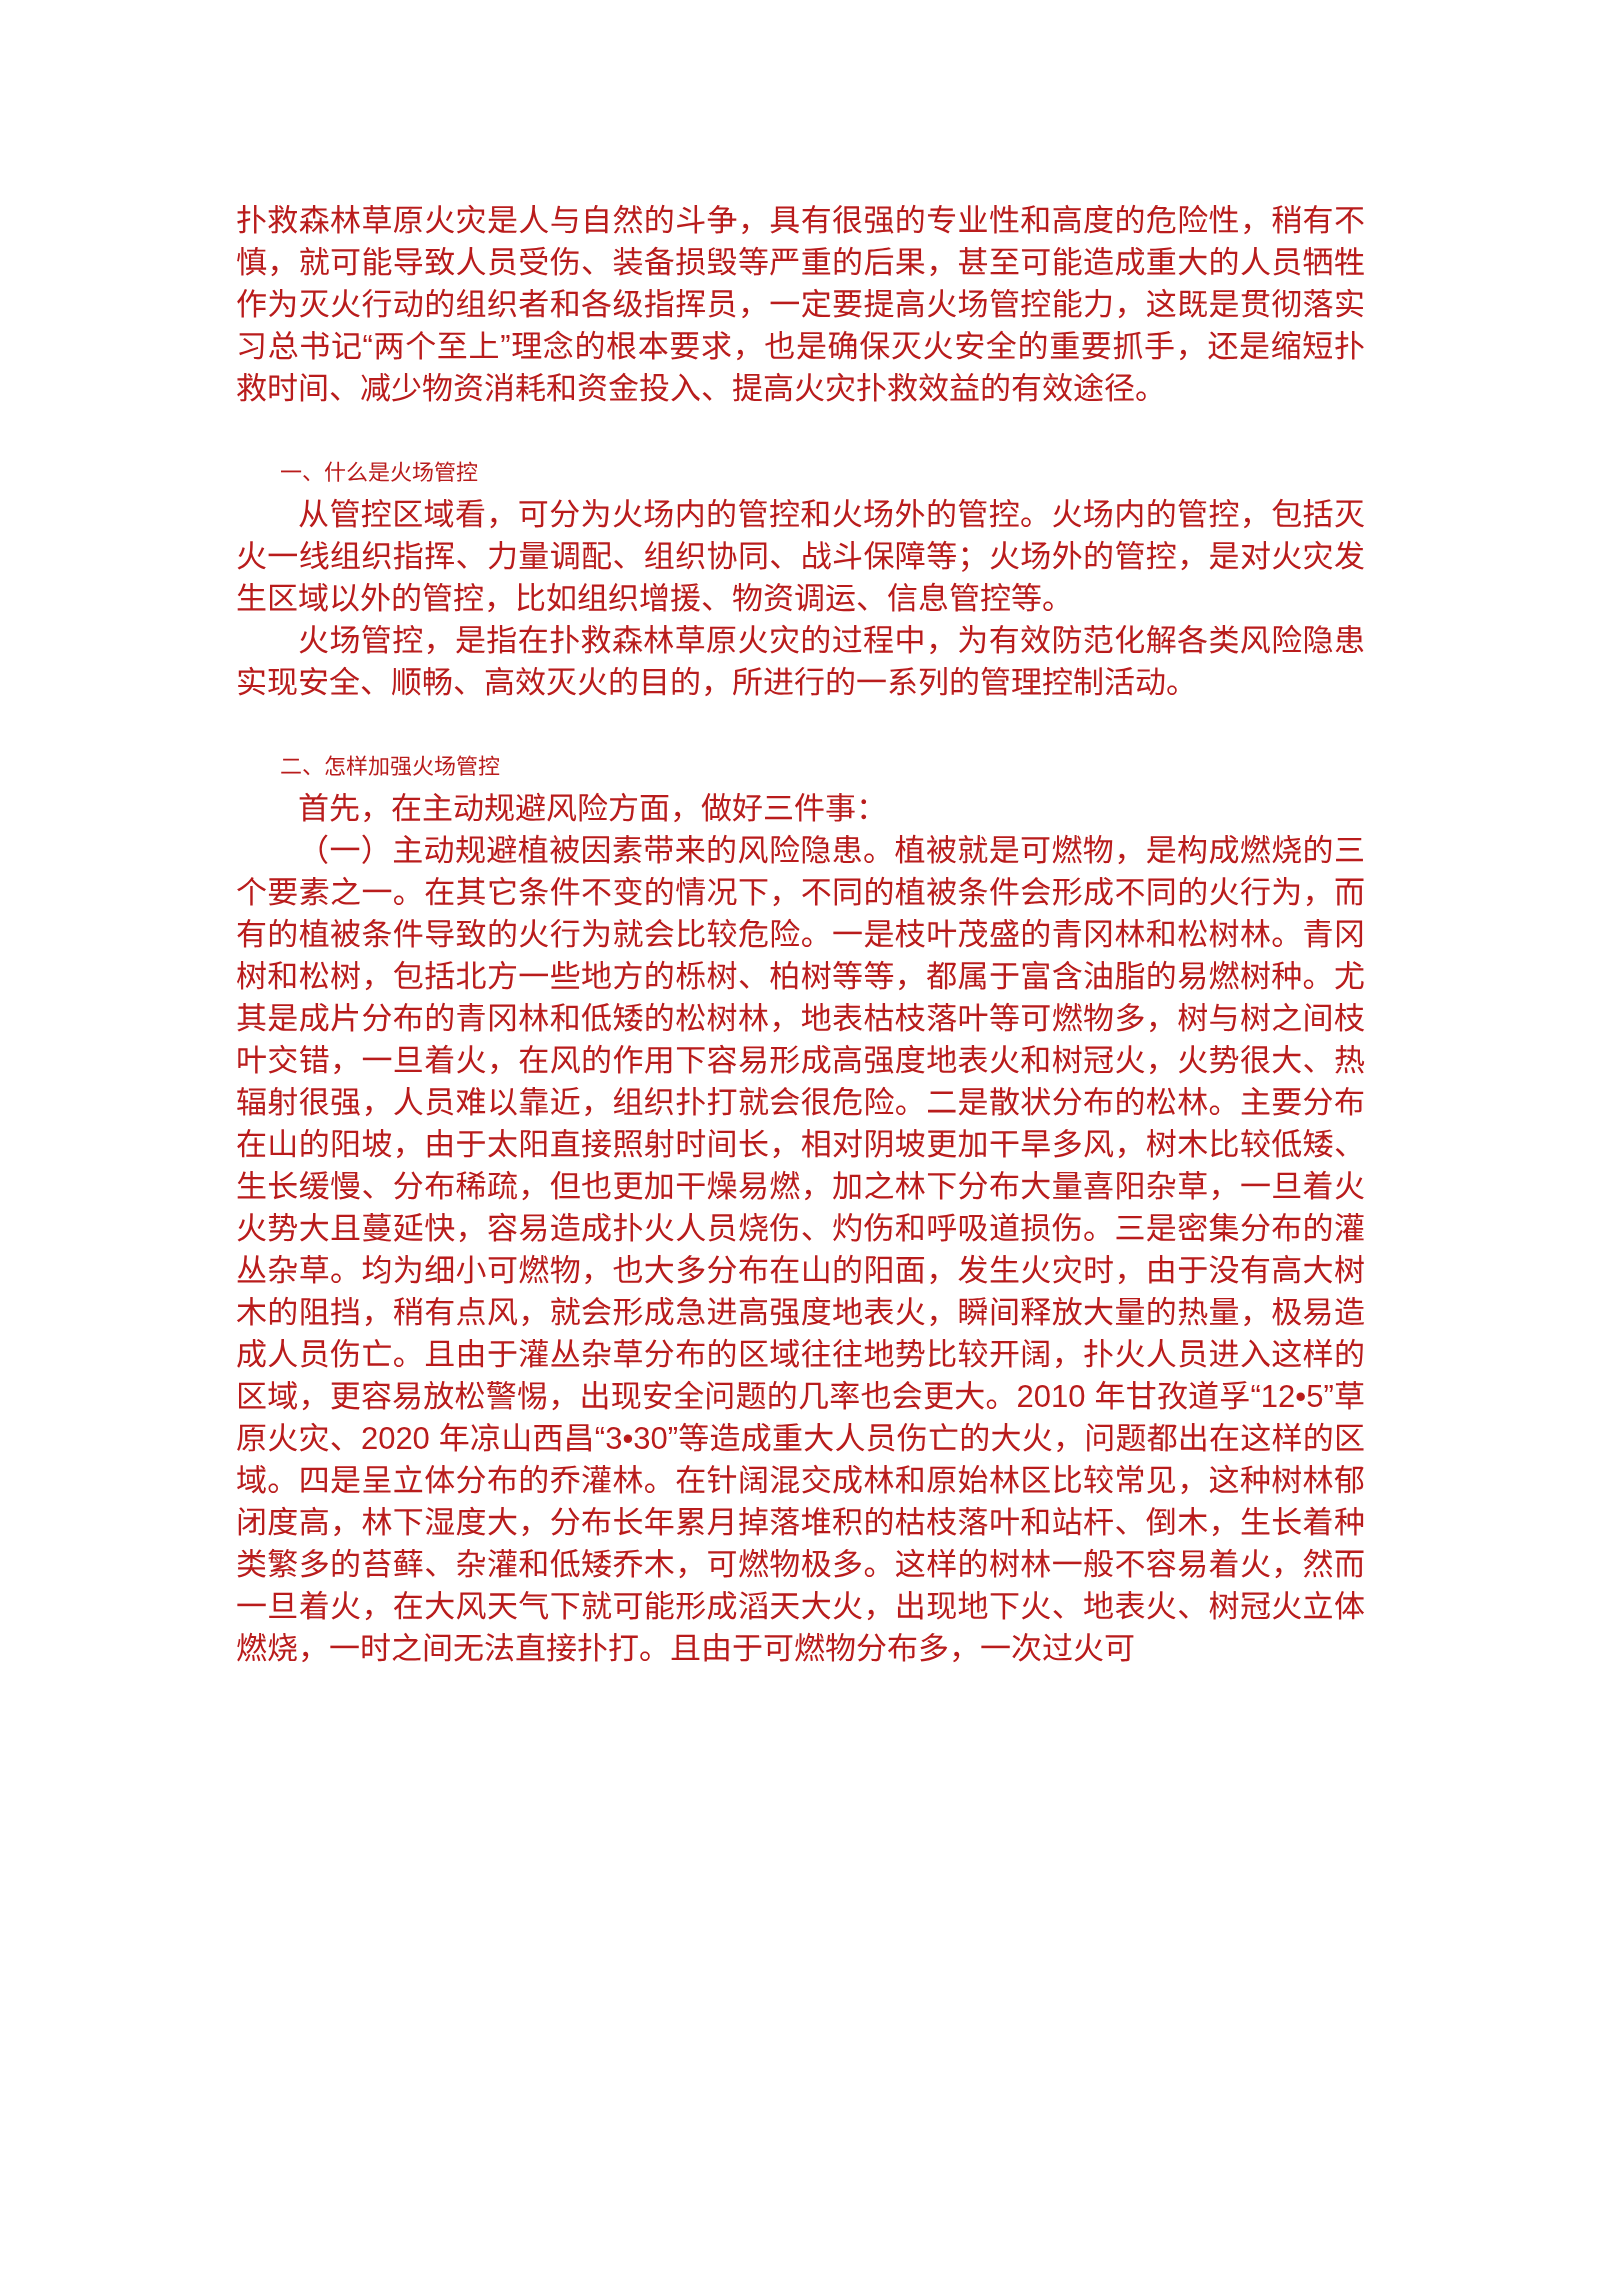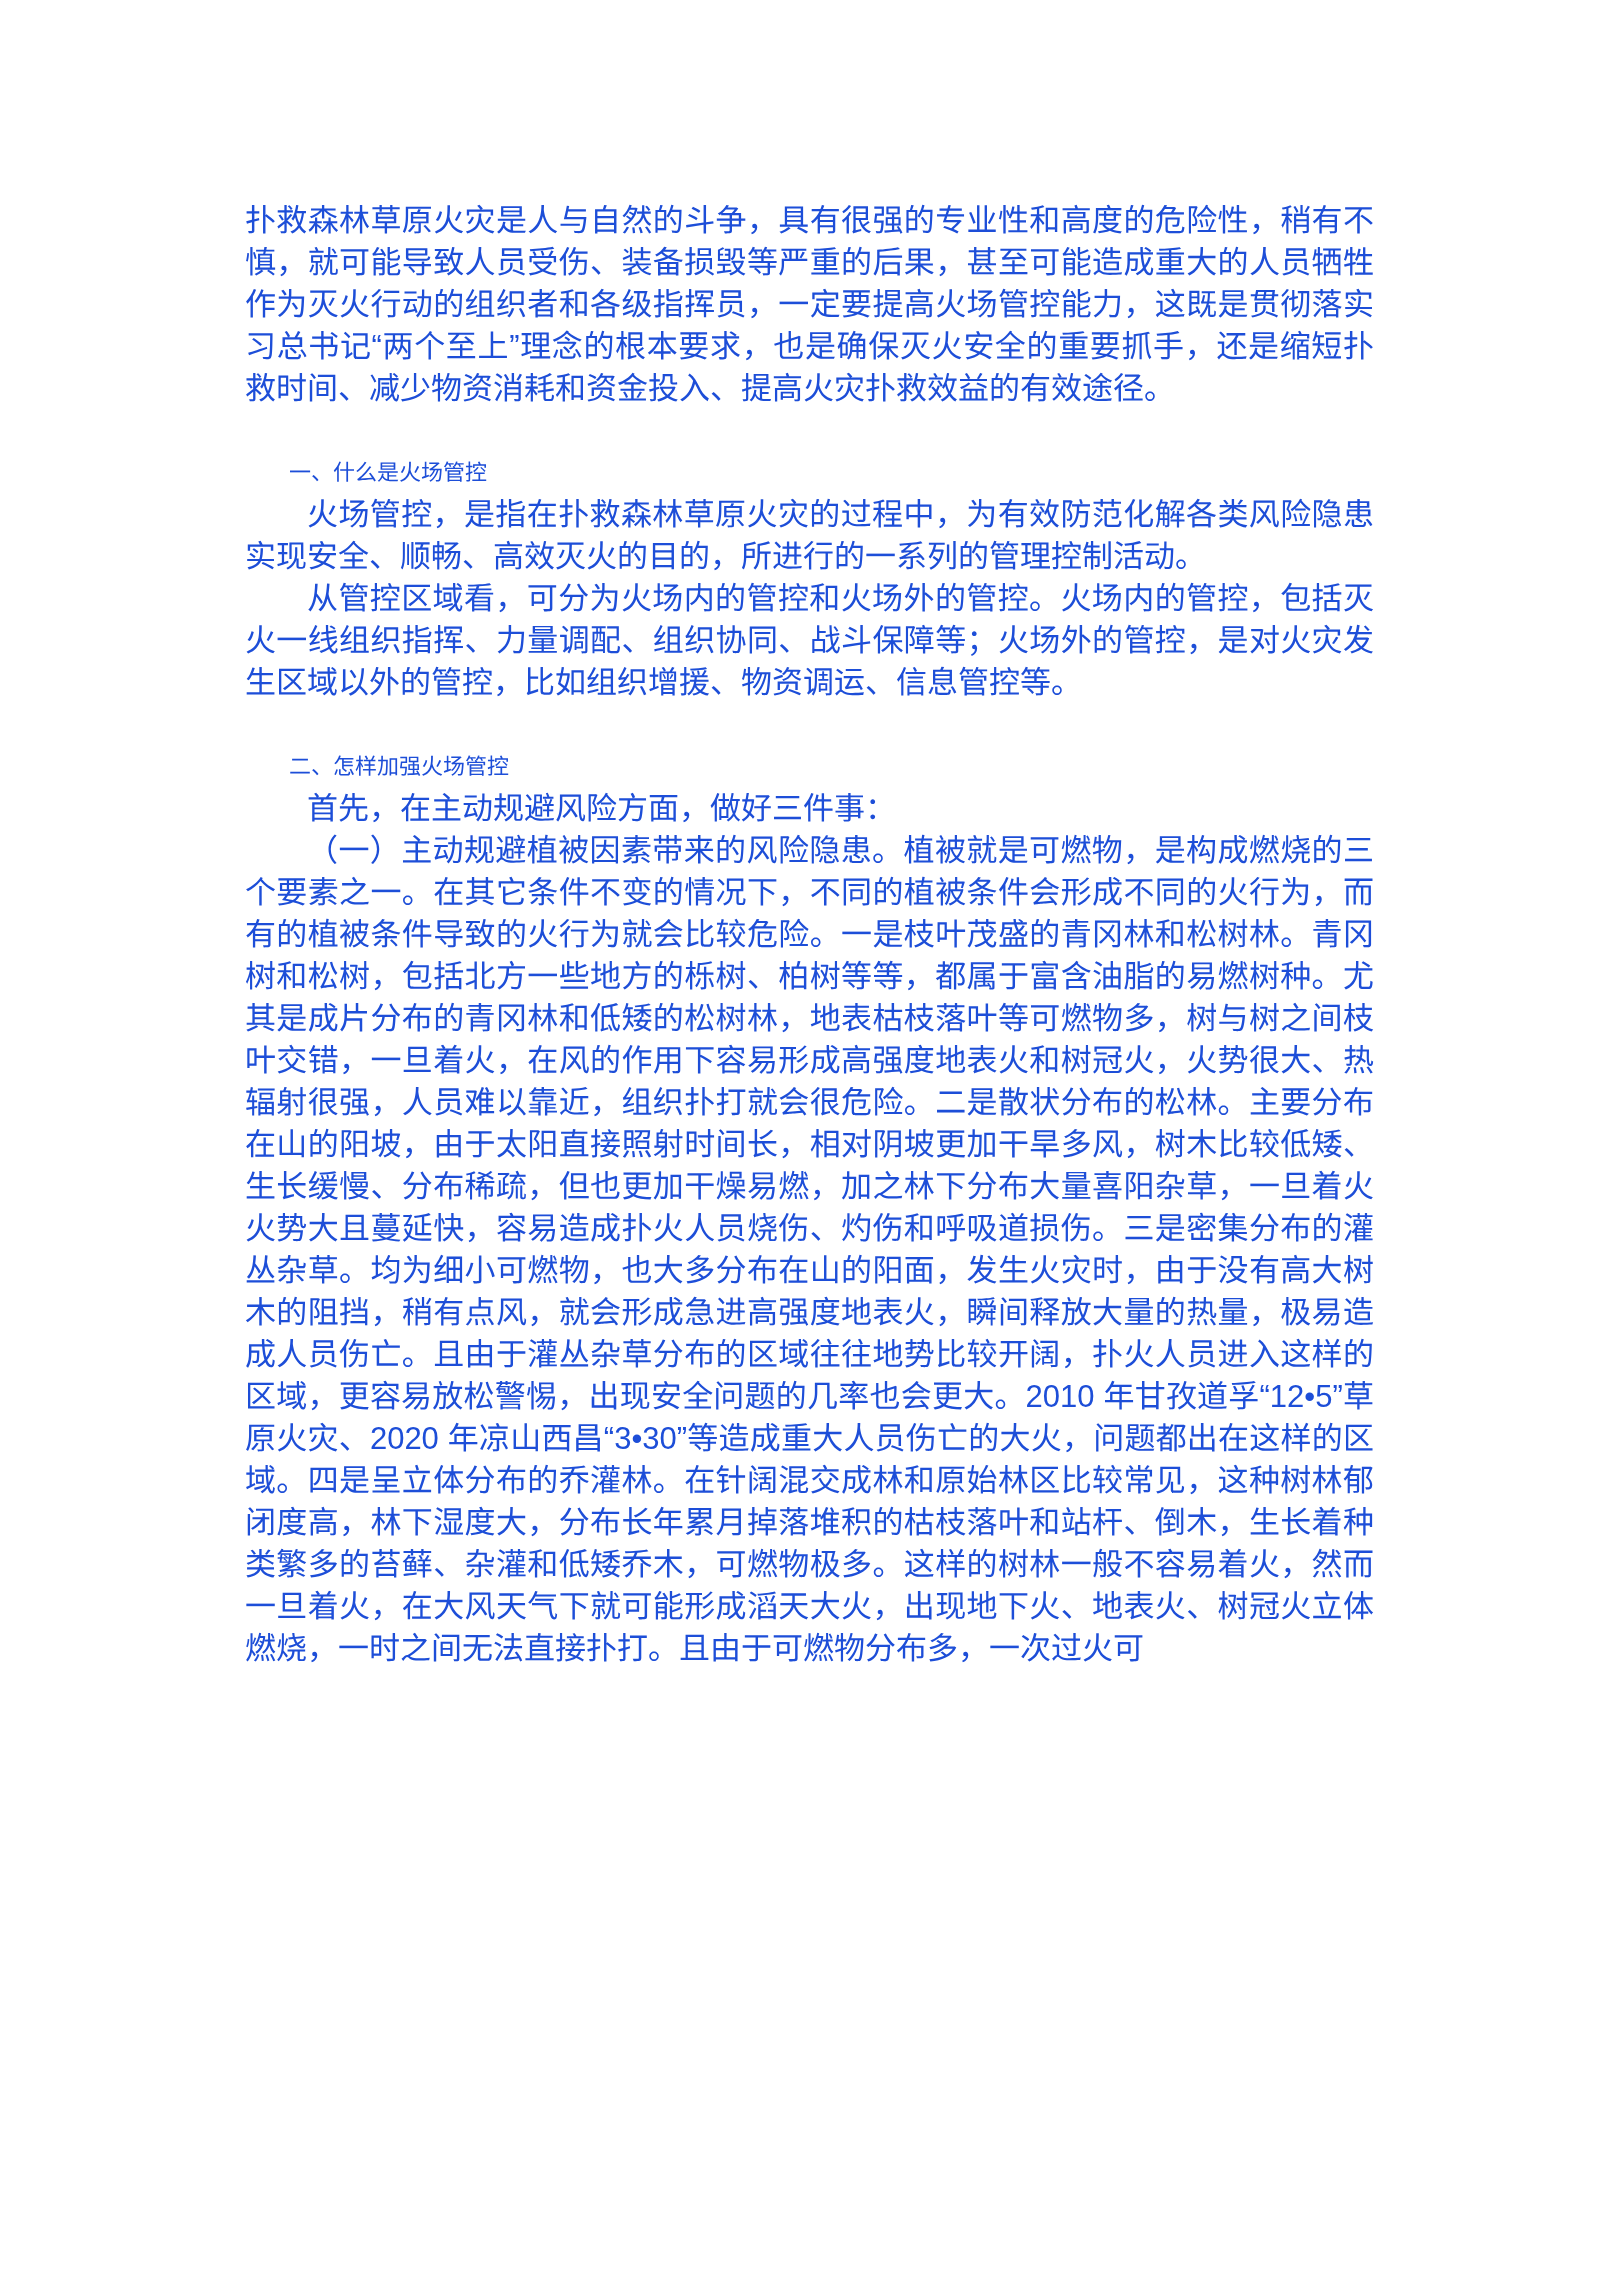--- a/index.html
+++ b/index.html
@@ -10,24 +10,24 @@
   .page {
     position: relative;
     width: 1621px;
     height: 2293px;
     background: #ffffff;
     box-sizing: border-box;
     overflow: hidden;
   }
   .text-block {
     position: absolute;
-    left: 245px;
+    left: 236px;
     top: 200px;
     width: 1129px;
-    color: #1d4ed8;
+    color: #b91c1c;
     font-family: "Liberation Sans", sans-serif;
     font-size: 31px;
     line-height: 42px;
     text-align: justify;
     text-justify: inter-character;
   }
   .para {
     margin: 0;
     padding: 0;
     text-indent: 2em;
@@ -47,23 +47,23 @@
 </head>
 <body>
 
 <div class="page">
   <div class="text-block">
 
     <p class="para no-indent">扑救森林草原火灾是人与自然的斗争，具有很强的专业性和高度的危险性，稍有不慎，就可能导致人员受伤、装备损毁等严重的后果，甚至可能造成重大的人员牺牲作为灭火行动的组织者和各级指挥员，一定要提高火场管控能力，这既是贯彻落实习总书记“两个至上”理念的根本要求，也是确保灭火安全的重要抓手，还是缩短扑救时间、减少物资消耗和资金投入、提高火灾扑救效益的有效途径。</p>
 
     <p class="heading">一、什么是火场管控</p>
 
+    <p class="para">从管控区域看，可分为火场内的管控和火场外的管控。火场内的管控，包括灭火一线组织指挥、力量调配、组织协同、战斗保障等；火场外的管控，是对火灾发生区域以外的管控，比如组织增援、物资调运、信息管控等。</p>
+
     <p class="para">火场管控，是指在扑救森林草原火灾的过程中，为有效防范化解各类风险隐患实现安全、顺畅、高效灭火的目的，所进行的一系列的管理控制活动。</p>
-
-    <p class="para">从管控区域看，可分为火场内的管控和火场外的管控。火场内的管控，包括灭火一线组织指挥、力量调配、组织协同、战斗保障等；火场外的管控，是对火灾发生区域以外的管控，比如组织增援、物资调运、信息管控等。</p>
 
 
 
     <p class="heading">二、怎样加强火场管控</p>
 
 
     <p class="para">首先，在主动规避风险方面，做好三件事：</p>
 
     <p class="para">（一）主动规避植被因素带来的风险隐患。植被就是可燃物，是构成燃烧的三个要素之一。在其它条件不变的情况下，不同的植被条件会形成不同的火行为，而有的植被条件导致的火行为就会比较危险。一是枝叶茂盛的青冈林和松树林。青冈树和松树，包括北方一些地方的栎树、柏树等等，都属于富含油脂的易燃树种。尤其是成片分布的青冈林和低矮的松树林，地表枯枝落叶等可燃物多，树与树之间枝叶交错，一旦着火，在风的作用下容易形成高强度地表火和树冠火，火势很大、热辐射很强，人员难以靠近，组织扑打就会很危险。二是散状分布的松林。主要分布在山的阳坡，由于太阳直接照射时间长，相对阴坡更加干旱多风，树木比较低矮、生长缓慢、分布稀疏，但也更加干燥易燃，加之林下分布大量喜阳杂草，一旦着火火势大且蔓延快，容易造成扑火人员烧伤、灼伤和呼吸道损伤。三是密集分布的灌丛杂草。均为细小可燃物，也大多分布在山的阳面，发生火灾时，由于没有高大树木的阻挡，稍有点风，就会形成急进高强度地表火，瞬间释放大量的热量，极易造成人员伤亡。且由于灌丛杂草分布的区域往往地势比较开阔，扑火人员进入这样的区域，更容易放松警惕，出现安全问题的几率也会更大。2010 年甘孜道孚“12•5”草原火灾、2020 年凉山西昌“3•30”等造成重大人员伤亡的大火，问题都出在这样的区域。四是呈立体分布的乔灌林。在针阔混交成林和原始林区比较常见，这种树林郁闭度高，林下湿度大，分布长年累月掉落堆积的枯枝落叶和站杆、倒木，生长着种类繁多的苔藓、杂灌和低矮乔木，可燃物极多。这样的树林一般不容易着火，然而一旦着火，在大风天气下就可能形成滔天大火，出现地下火、地表火、树冠火立体燃烧，一时之间无法直接扑打。且由于可燃物分布多，一次过火可</p>
 

